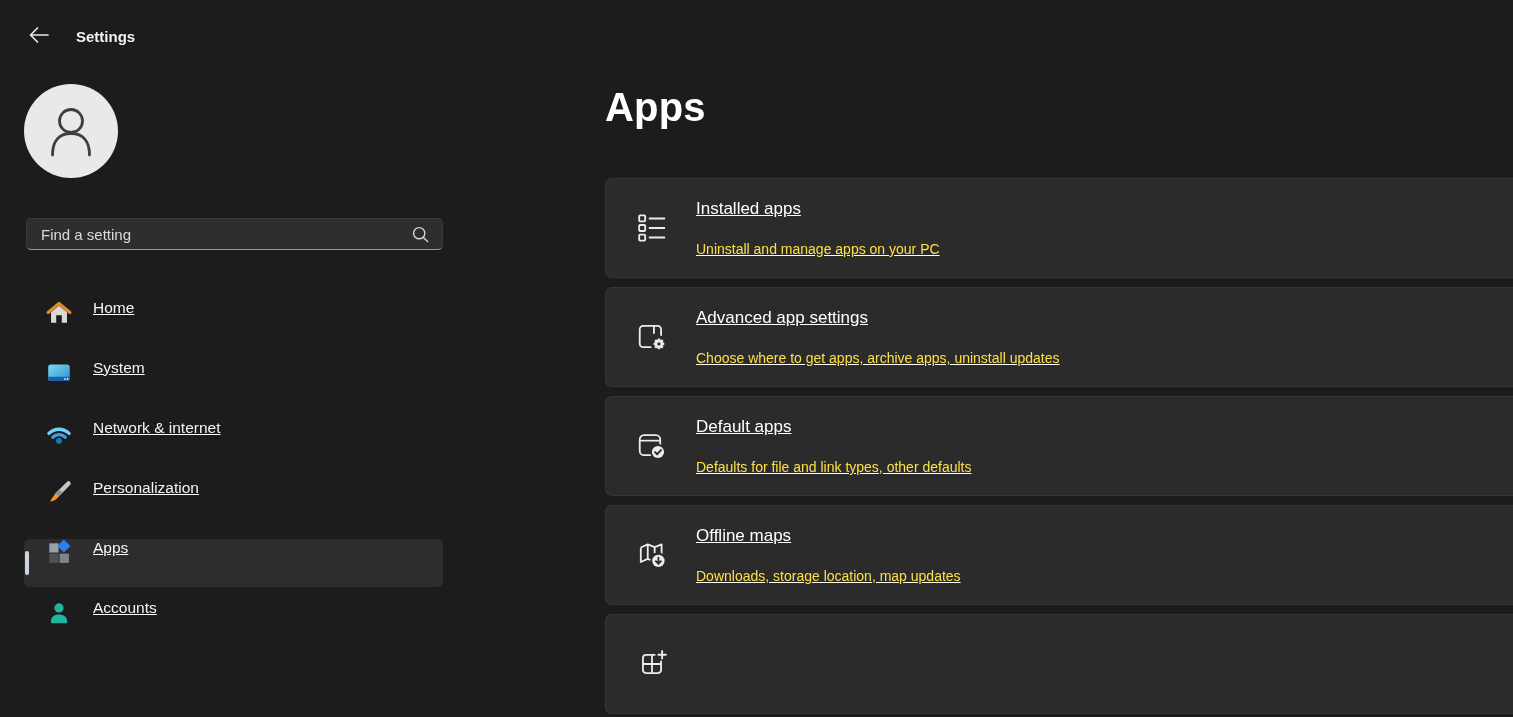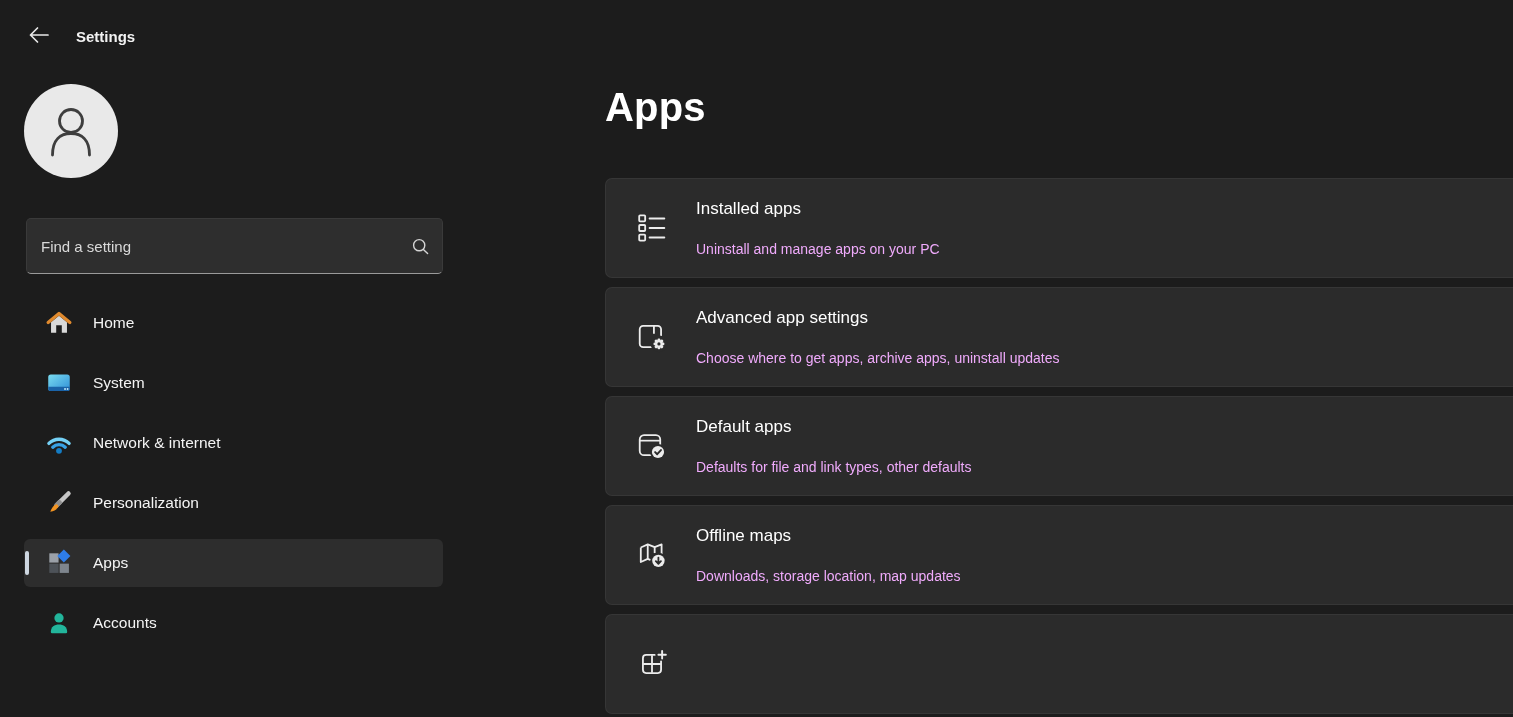--- a/index.html
+++ b/index.html
@@ -16,51 +16,51 @@
   .app-header { position:absolute; top:22px; left:25px; display:flex; align-items:center; }
   .back-btn { width:28px; height:28px; display:flex; align-items:center; justify-content:center;
               background:transparent; border:none; cursor:pointer; }
   .app-title { font-size:15px; font-weight:700; margin-left:23px; color:#f2f2f2; }
 
   
   .avatar { position:absolute; left:24px; top:84px; width:94px; height:94px; border-radius:50%;
             background:#e9e9e9; display:flex; align-items:center; justify-content:center; }
 
   
-  .search-box { position:absolute; left:26px; top:218px; width:417px; height:56px;
+  .search-box { position:absolute; left:26px; top:218px; width:417px; height:32px;
                 background:#2e2e2e; border:1px solid #3a3a3a; border-bottom:1px solid #9a9a9a;
                 border-radius:5px; display:flex; align-items:center; padding:0 12px 0 14px;gap:8px; }
   .search-box input { flex:1; background:transparent; border:none; outline:none;
                       color:#e8e8e8; font-size:15px; font-family:"Liberation Sans", sans-serif; }
   .search-box input::placeholder { color:#d9d9d9; opacity:1; }
   .search-glyph { display:flex; align-items:center; }
 
   
   .nav { position:absolute; left:24px; top:299px; width:419px; }
   .nav-item { position:relative; height:48px; margin-bottom:12px; border-radius:6px;
-              display:flex; align-items:center; padding-left:21px; cursor:pointer; }
+              display:flex; padding-left:21px; cursor:pointer;text-decoration:underline; }
   .nav-item.selected { background:#2d2d2d; }
   .nav-item .pill { display:none; }
   .nav-item.selected .pill { display:block; position:absolute; left:1px; top:12px;
                              width:4px; height:24px; border-radius:3px; background:#cdd6e0; }
   .nav-icon { width:28px; height:28px; display:flex; align-items:center; justify-content:center; }
   .nav-label { margin-left:20px; font-size:15.5px; color:#f4f4f4; }
 
   
   .page-title { position:absolute; left:605px; top:85px; font-size:40px; font-weight:700;
                 letter-spacing:0.2px; color:#ffffff; }
   .cards { position:absolute; left:605px; top:178px; right:-14px; }
   .card { height:100px; margin-bottom:9px; background:#2b2b2b;
           border:1px solid rgba(255,255,255,0.055); border-radius:7px;
           display:flex; align-items:center; padding-left:30px; cursor:pointer; }
   .card-icon { width:32px; height:32px; display:flex; align-items:center; justify-content:center;
                margin-right:28px; flex:0 0 auto; }
-  .card-text { display:flex; flex-direction:column; }
+  .card-text { display:flex; flex-direction:column;text-decoration:underline; }
   .card-title { font-size:17px; color:#ffffff; }
-  .card-sub { font-size:14px; color:#f0abfc; margin-top:22px; }
+  .card-sub { font-size:14px; color:#fde047; margin-top:22px; }
 </style>
 </head>
 <body>
 
 <div class="app-header">
   <button class="back-btn">
     <span>
       <svg width="24" height="24" viewBox="0 0 24 24" fill="none">
         <path d="M21 12 H3.5 M10.5 5 L3.5 12 L10.5 19" stroke="#e8e8e8" stroke-width="1.7" stroke-linecap="round" stroke-linejoin="round"></path>
       </svg>

